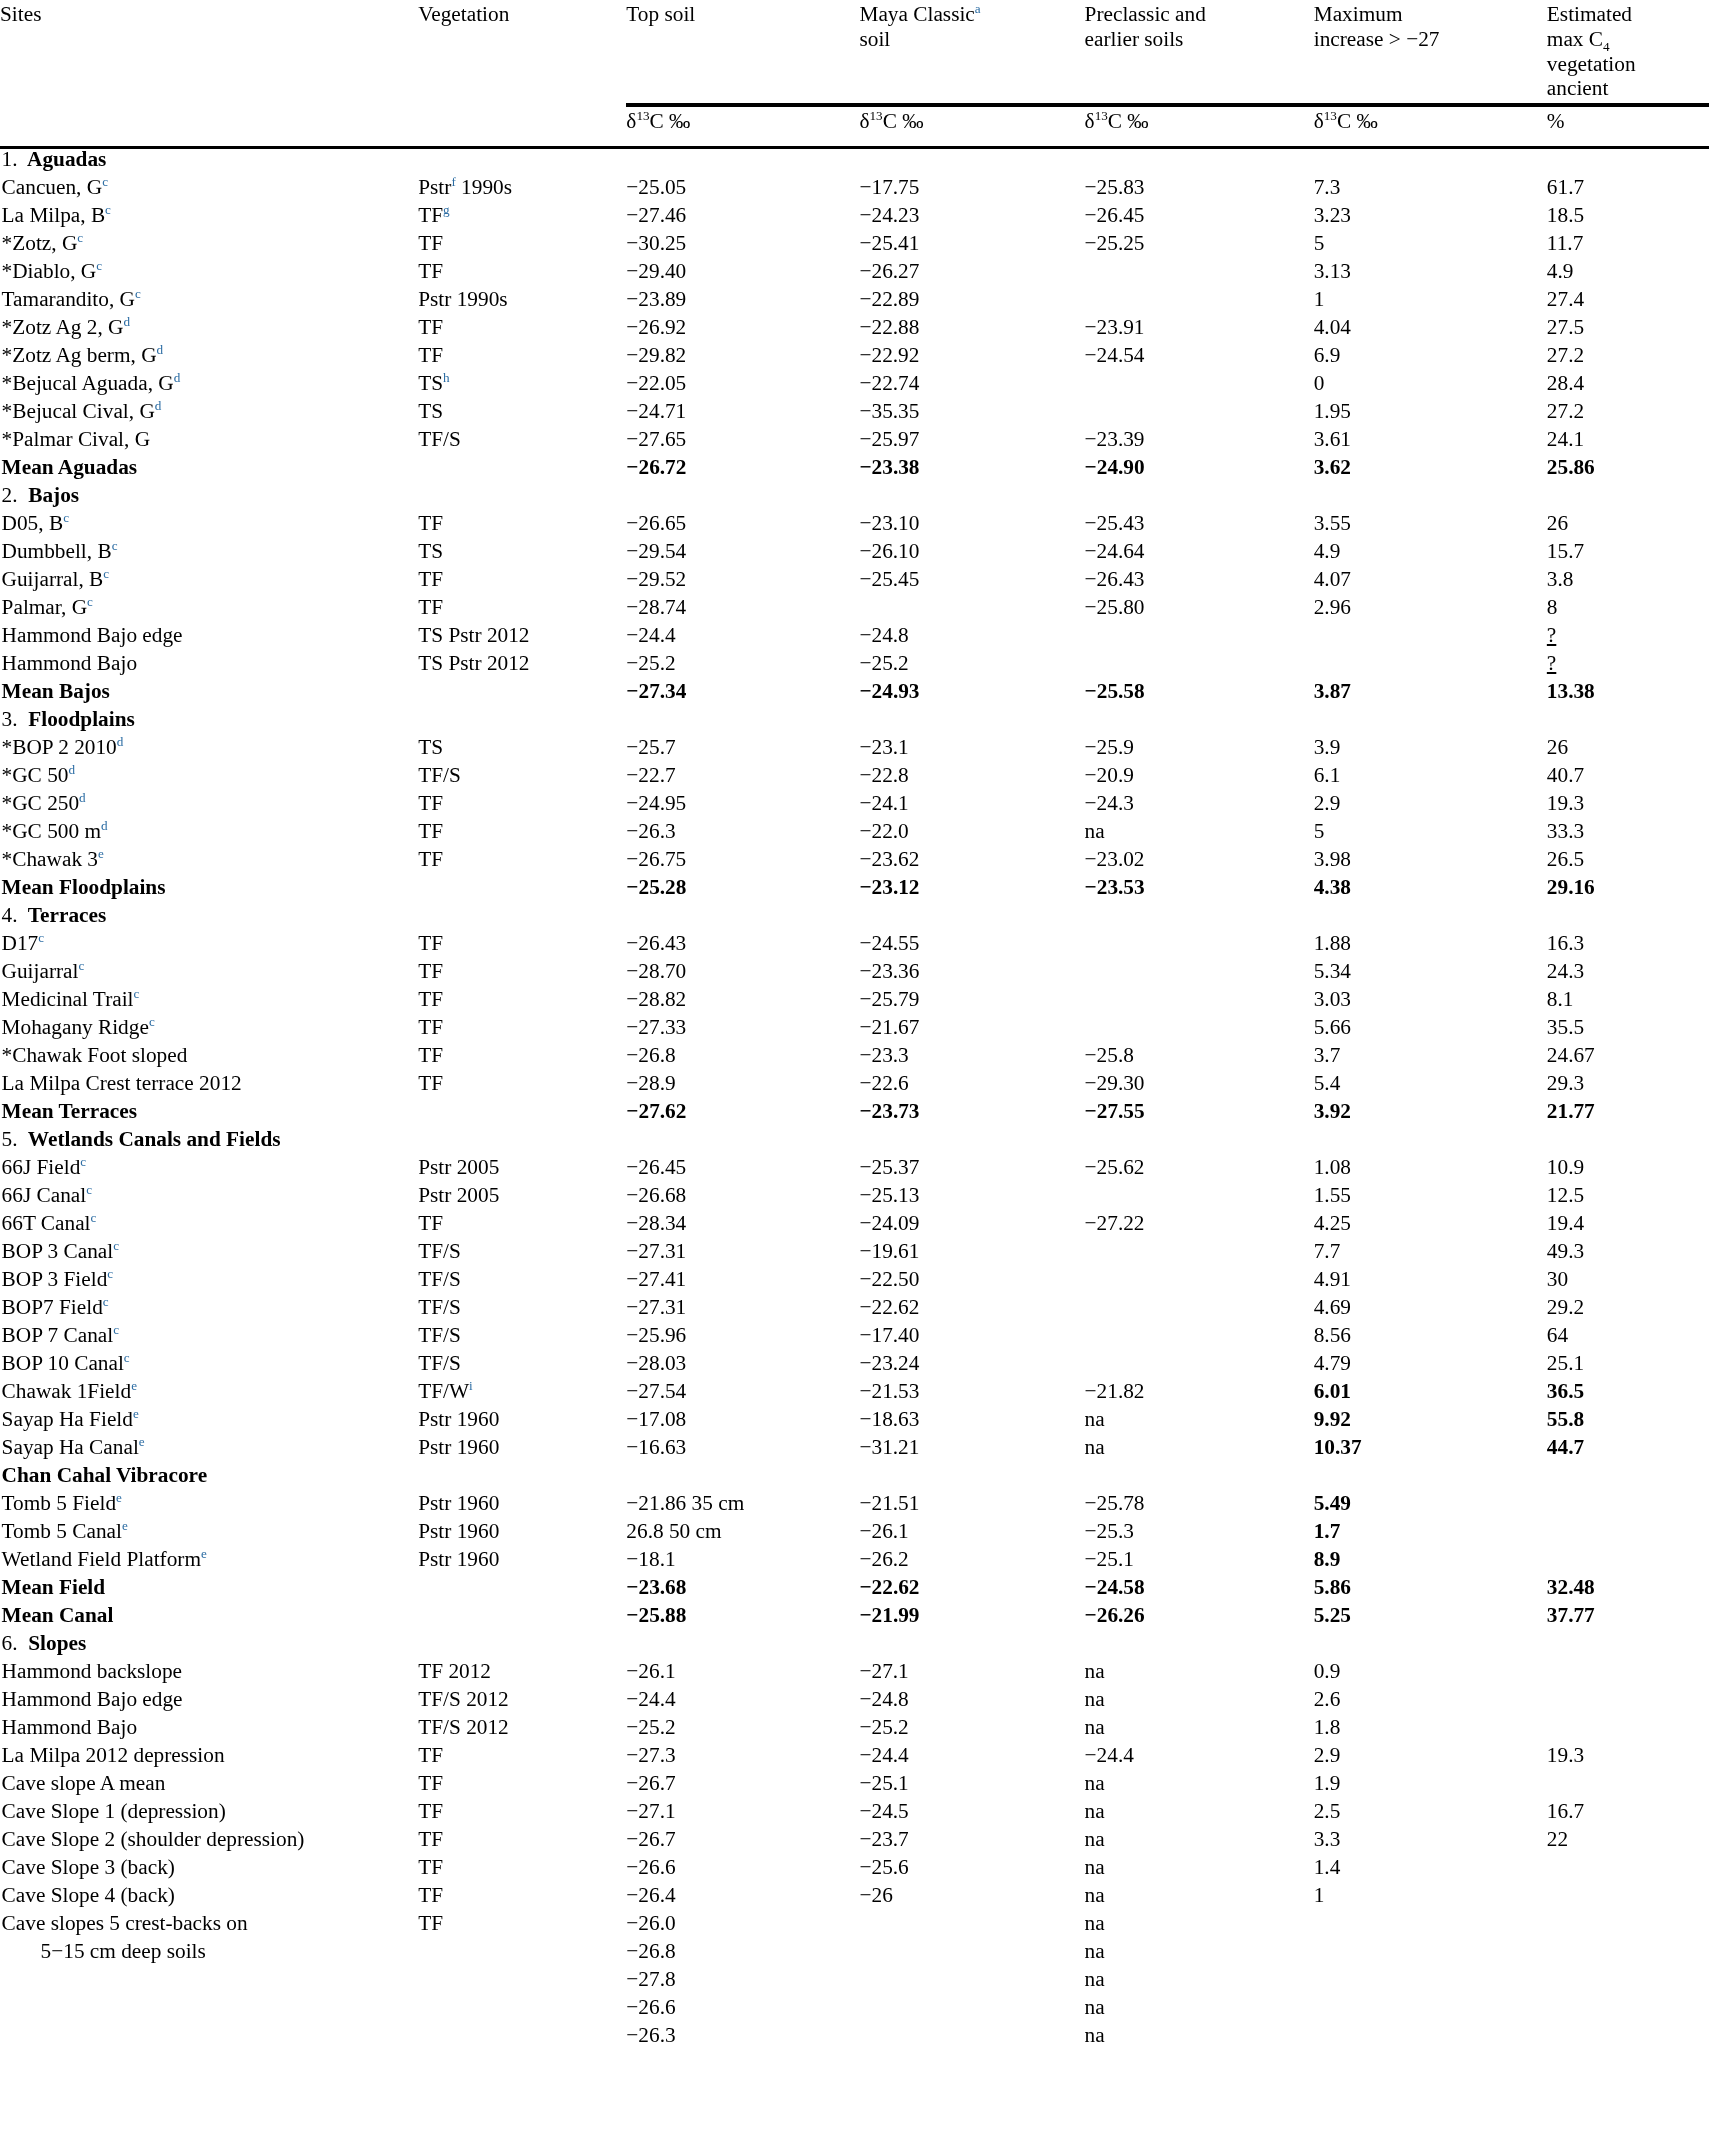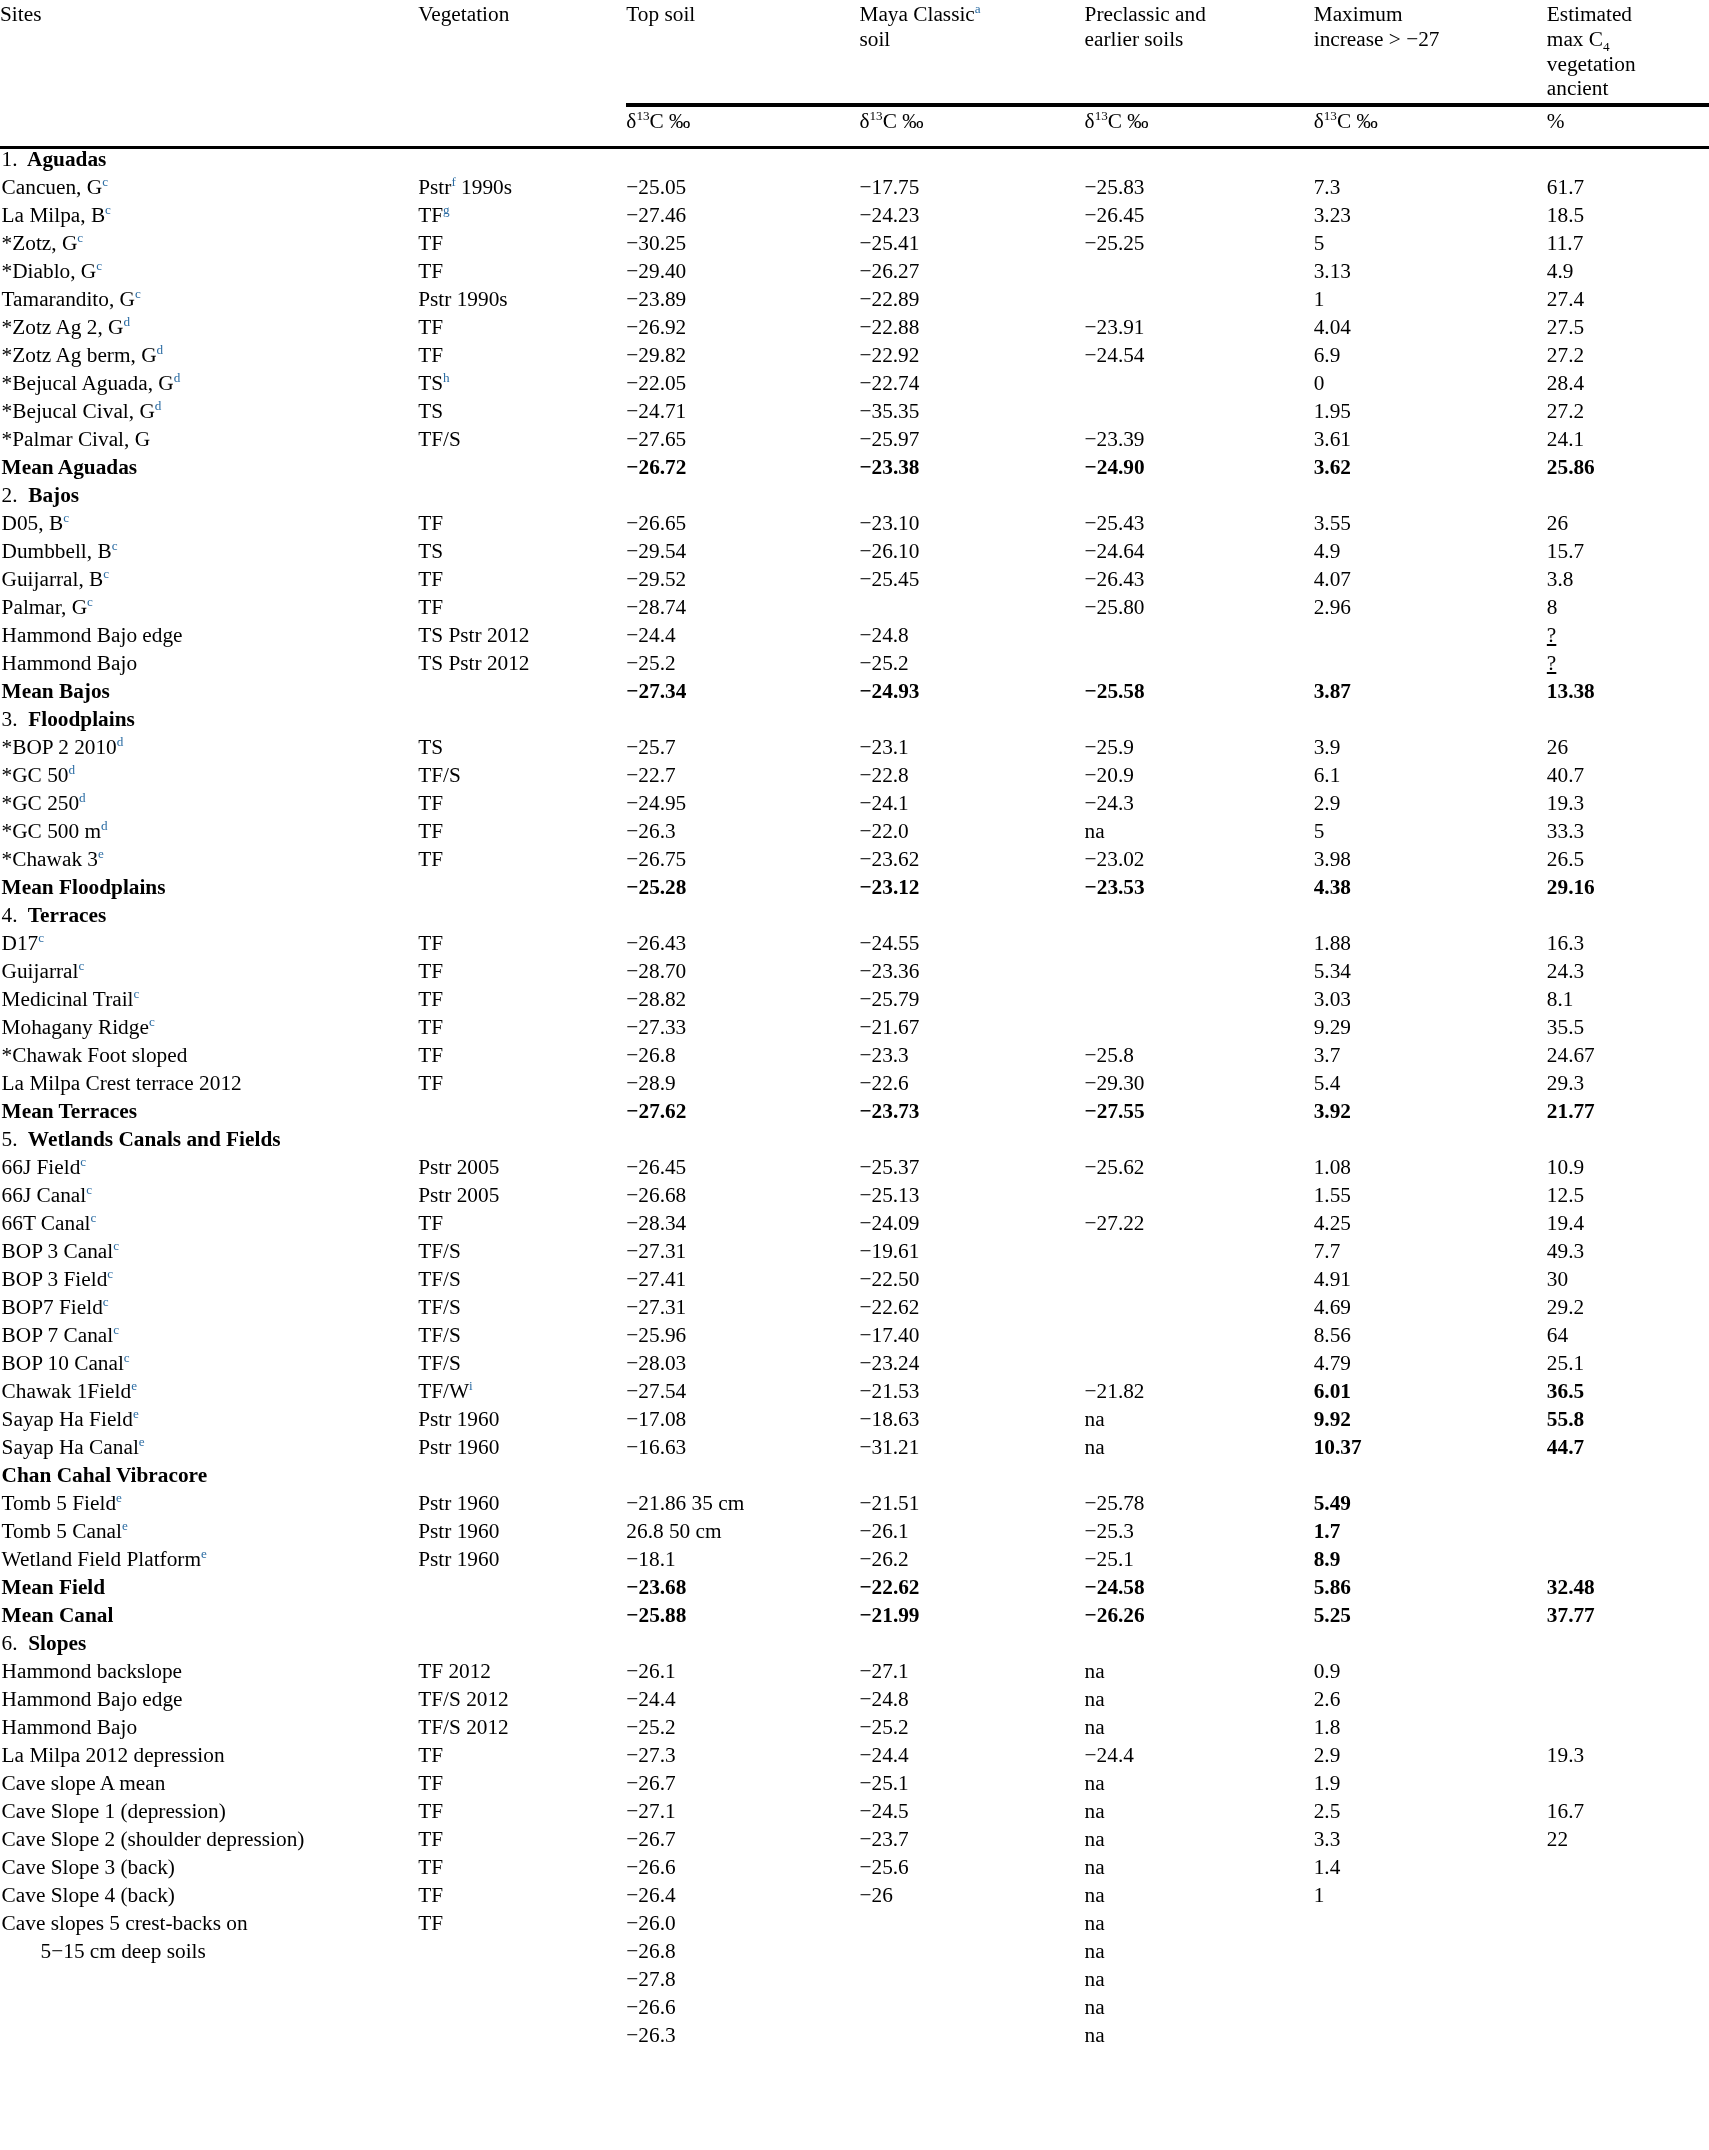--- a/index.html
+++ b/index.html
@@ -451,21 +451,21 @@
           <td class=""></td>
           <td class="">3.03</td>
           <td class="">8.1</td>
         </tr>
         <tr>
           <td class="site">Mohagany Ridge<sup>c</sup></td>
           <td class="">TF</td>
           <td class="">−27.33</td>
           <td class="">−21.67</td>
           <td class=""></td>
-          <td class="">9.29</td>
+          <td class="">5.66</td>
           <td class="">35.5</td>
         </tr>
         <tr>
           <td class="site">*Chawak Foot sloped</td>
           <td class="">TF</td>
           <td class="">−26.8</td>
           <td class="">−23.3</td>
           <td class="">−25.8</td>
           <td class="">3.7</td>
           <td class="">24.67</td>

